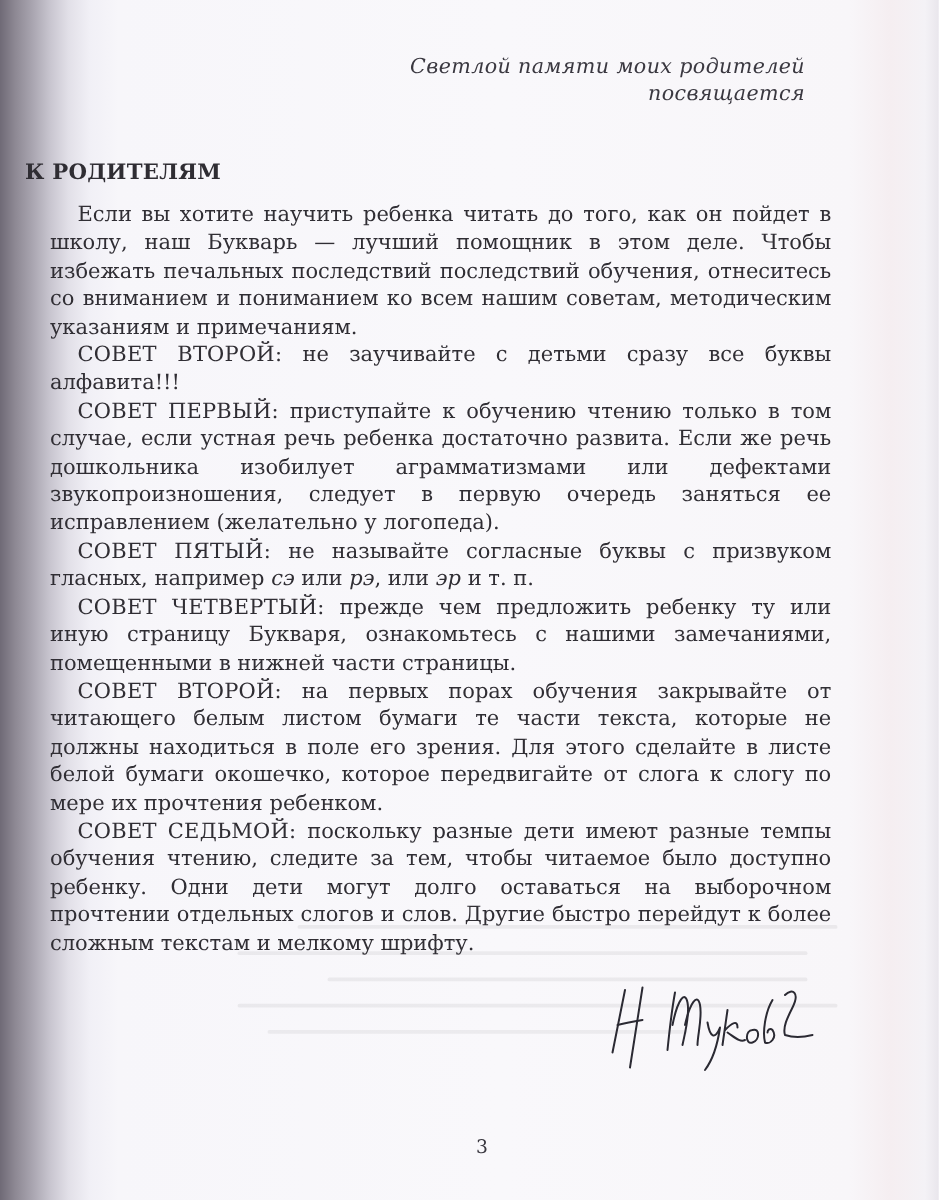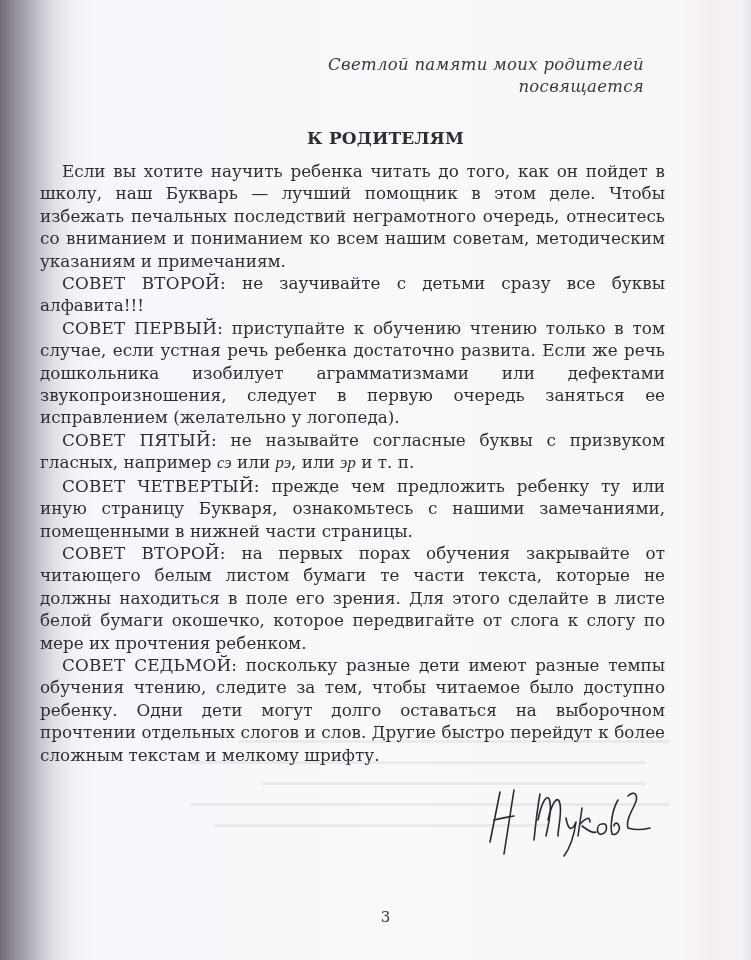--- a/index.html
+++ b/index.html
@@ -16,38 +16,38 @@
           #6f6a76 0px, #8d8893 12px, #a9a5b0 26px, #c8c5cf 40px,
           #e2e0e8 55px, #f1f0f6 72px, #f7f6fa 95px, #f9f8fb 400px,
           #f8f6f9 680px, #f5eef1 712px, #f4f2f6 740px, #e9e6ec 751px);
     }
     .bleed {
       position: absolute; left: 190px; top: 740px; width: 480px; height: 130px;
       opacity: 0.08;
     }
     .bleed div { height: 3px; background: #555; margin-bottom: 18px; border-radius: 2px; }
     .dedication {
-      position: absolute; right: 107px; top: 54px;
+      position: absolute; right: 107px; top: 42px;
       text-align: right; font-style: italic; font-size: 16.5px; line-height: 22px;
       color: #3a3840; letter-spacing: 0.3px;
     }
     .title {
       position: absolute; left: 0; width: 751px; top: 128px;
-      text-align: center; font-weight: bold; font-size: 17px; letter-spacing: 0.2px;
+      font-weight: bold; font-size: 17px; letter-spacing: 0.2px;
       color: #2f2d33;
       padding-left: 20px; box-sizing: border-box;
     }
     .body-text {
       position: absolute; left: 40px; top: 160px; width: 625px;
       font-size: 16.8px; line-height: 22.4px; text-align: justify;
       color: #302e34;
     }
     .body-text p { margin: 0; text-indent: 22px; }
     .advice-head { letter-spacing: 0.2px; }
-    .it { font-style: italic; font-family: Liberation Serif, serif; }
+    .it { font-style: italic; }
     .signature {
       position: absolute; left: 478px; top: 780px; width: 180px; height: 80px;
     }
     .page-number {
       position: absolute; left: 0; width: 751px; top: 908px; text-align: center;
       font-size: 15px; color: #3a3840; padding-left: 20px; box-sizing: border-box;
     }
   </style>
 </head>
 <body>
@@ -63,21 +63,21 @@
   </div>
 
   <div class="dedication">
     <div>Светлой памяти моих родителей</div>
     <div>посвящается</div>
   </div>
 
   <div class="title">К РОДИТЕЛЯМ</div>
 
   <div class="body-text">
-    <p>Если вы хотите научить ребенка читать до того, как он пойдет в школу, наш Букварь — лучший помощник в этом деле. Чтобы избежать печальных последствий неграмотного очередь, отнеситесь со вниманием и пониманием ко всем нашим советам, методическим указаниям и примечаниям.</p>
+    <p>Если вы хотите научить ребенка читать до того, как он пойдет в школу, наш Букварь — лучший помощник в этом деле. Чтобы избежать печальных последствий последствий обучения, отнеситесь со вниманием и пониманием ко всем нашим советам, методическим указаниям и примечаниям.</p>
 
     <p><span class="advice-head">СОВЕТ ВТОРОЙ:</span><span> не заучивайте с детьми сразу все буквы алфавита!!!</span></p>
 
     <p><span class="advice-head">СОВЕТ ПЕРВЫЙ:</span><span> приступайте к обучению чтению только в том случае, если устная речь ребенка достаточно развита. Если же речь дошкольника изобилует аграмматизмами или дефектами звукопроизношения, следует в первую очередь заняться ее исправлением (желательно у логопеда).</span></p>
 
     <p><span class="advice-head">СОВЕТ ПЯТЫЙ:</span><span> не называйте согласные буквы с призвуком гласных, например </span><span class="it">сэ</span><span> или </span><span class="it">рэ</span><span>, или </span><span class="it">эр</span><span> и т. п.</span></p>
 
     <p><span class="advice-head">СОВЕТ ЧЕТВЕРТЫЙ:</span><span> прежде чем предложить ребенку ту или иную страницу Букваря, ознакомьтесь с нашими замечаниями, помещенными в нижней части страницы.</span></p>
 
     <p><span class="advice-head">СОВЕТ ВТОРОЙ:</span><span> на первых порах обучения закрывайте от читающего белым листом бумаги те части текста, которые не должны находиться в поле его зрения. Для этого сделайте в листе белой бумаги окошечко, которое передвигайте от слога к слогу по мере их прочтения ребенком.</span></p>

